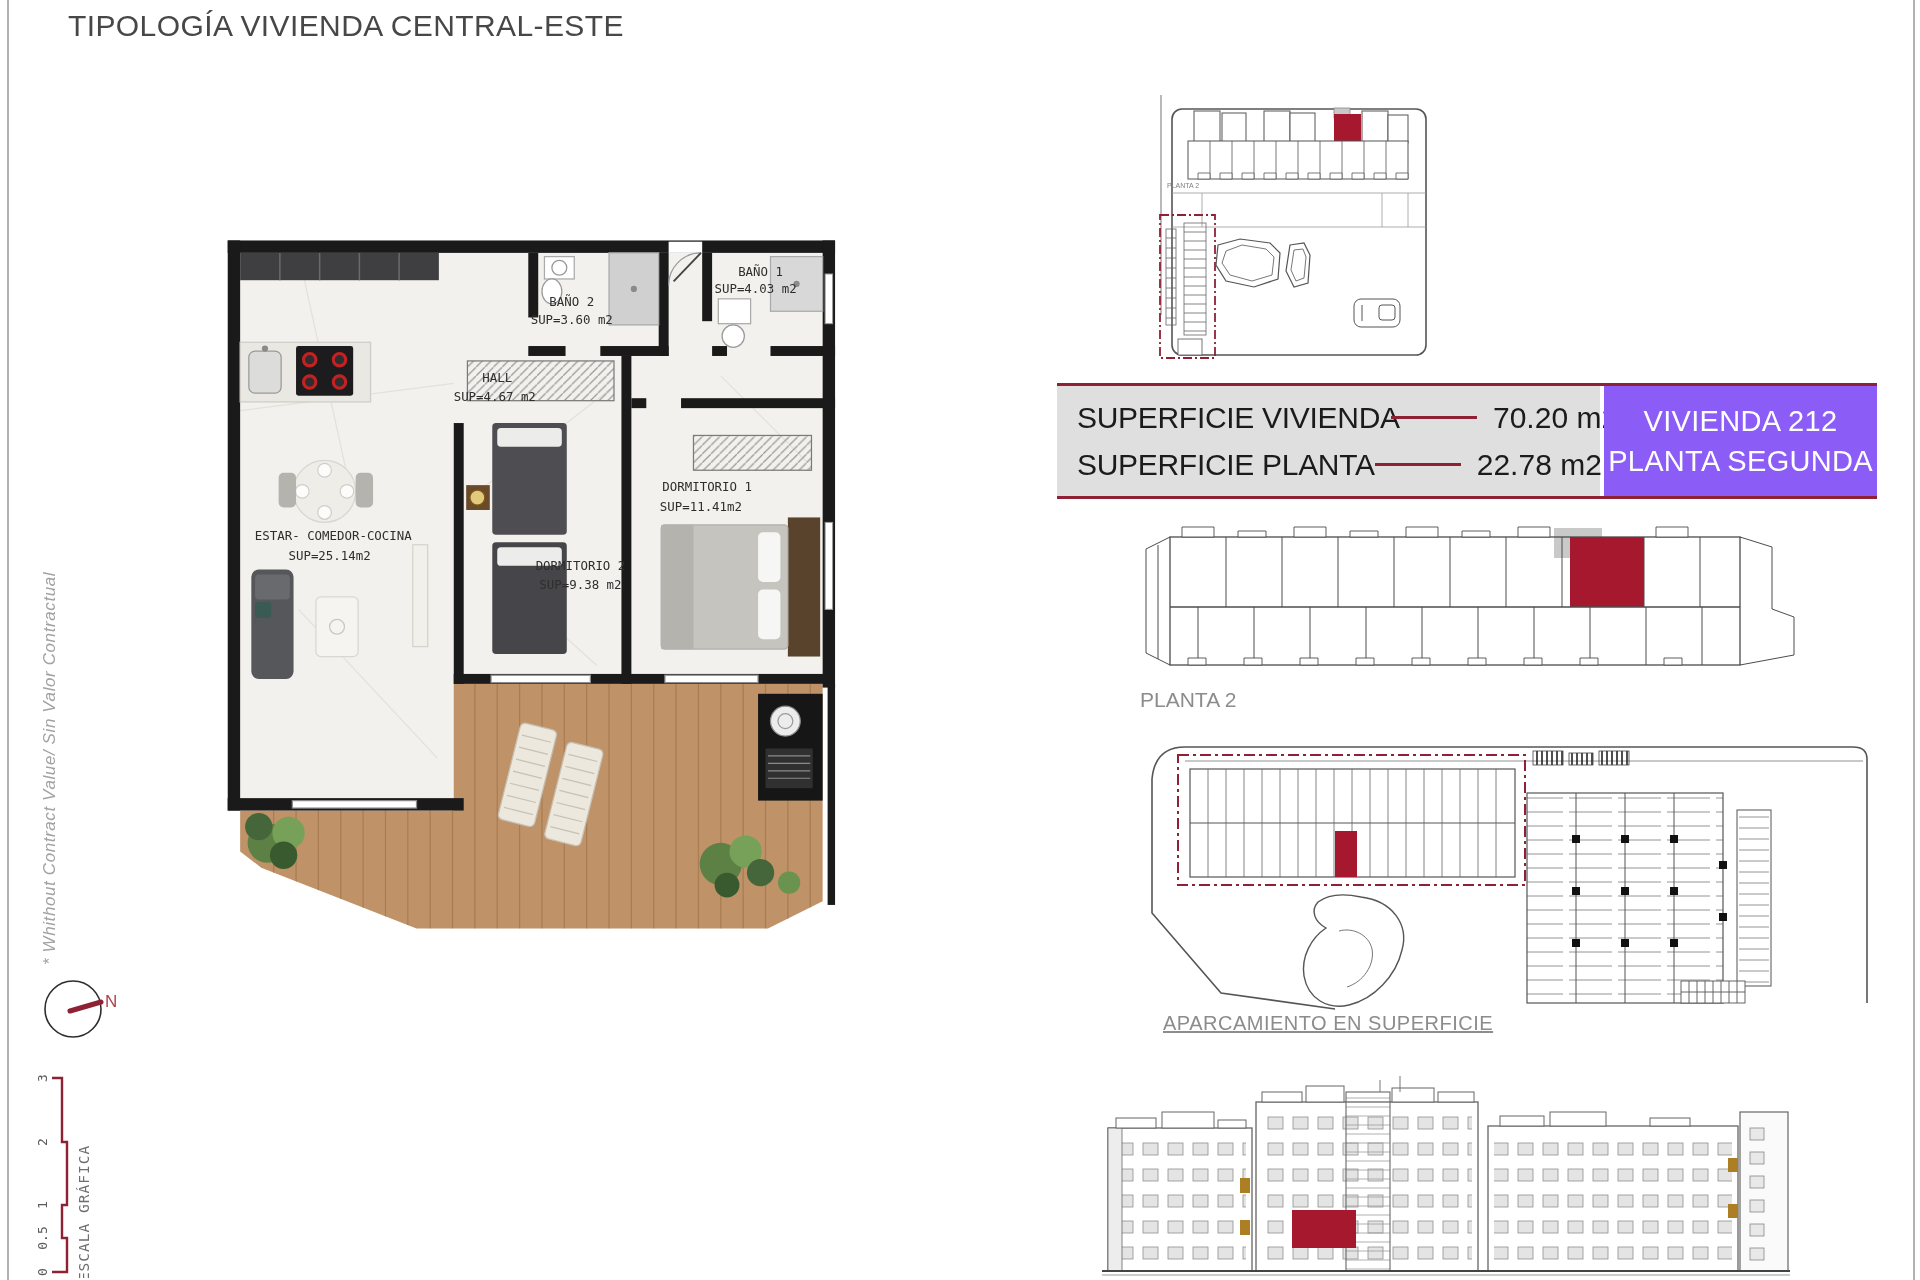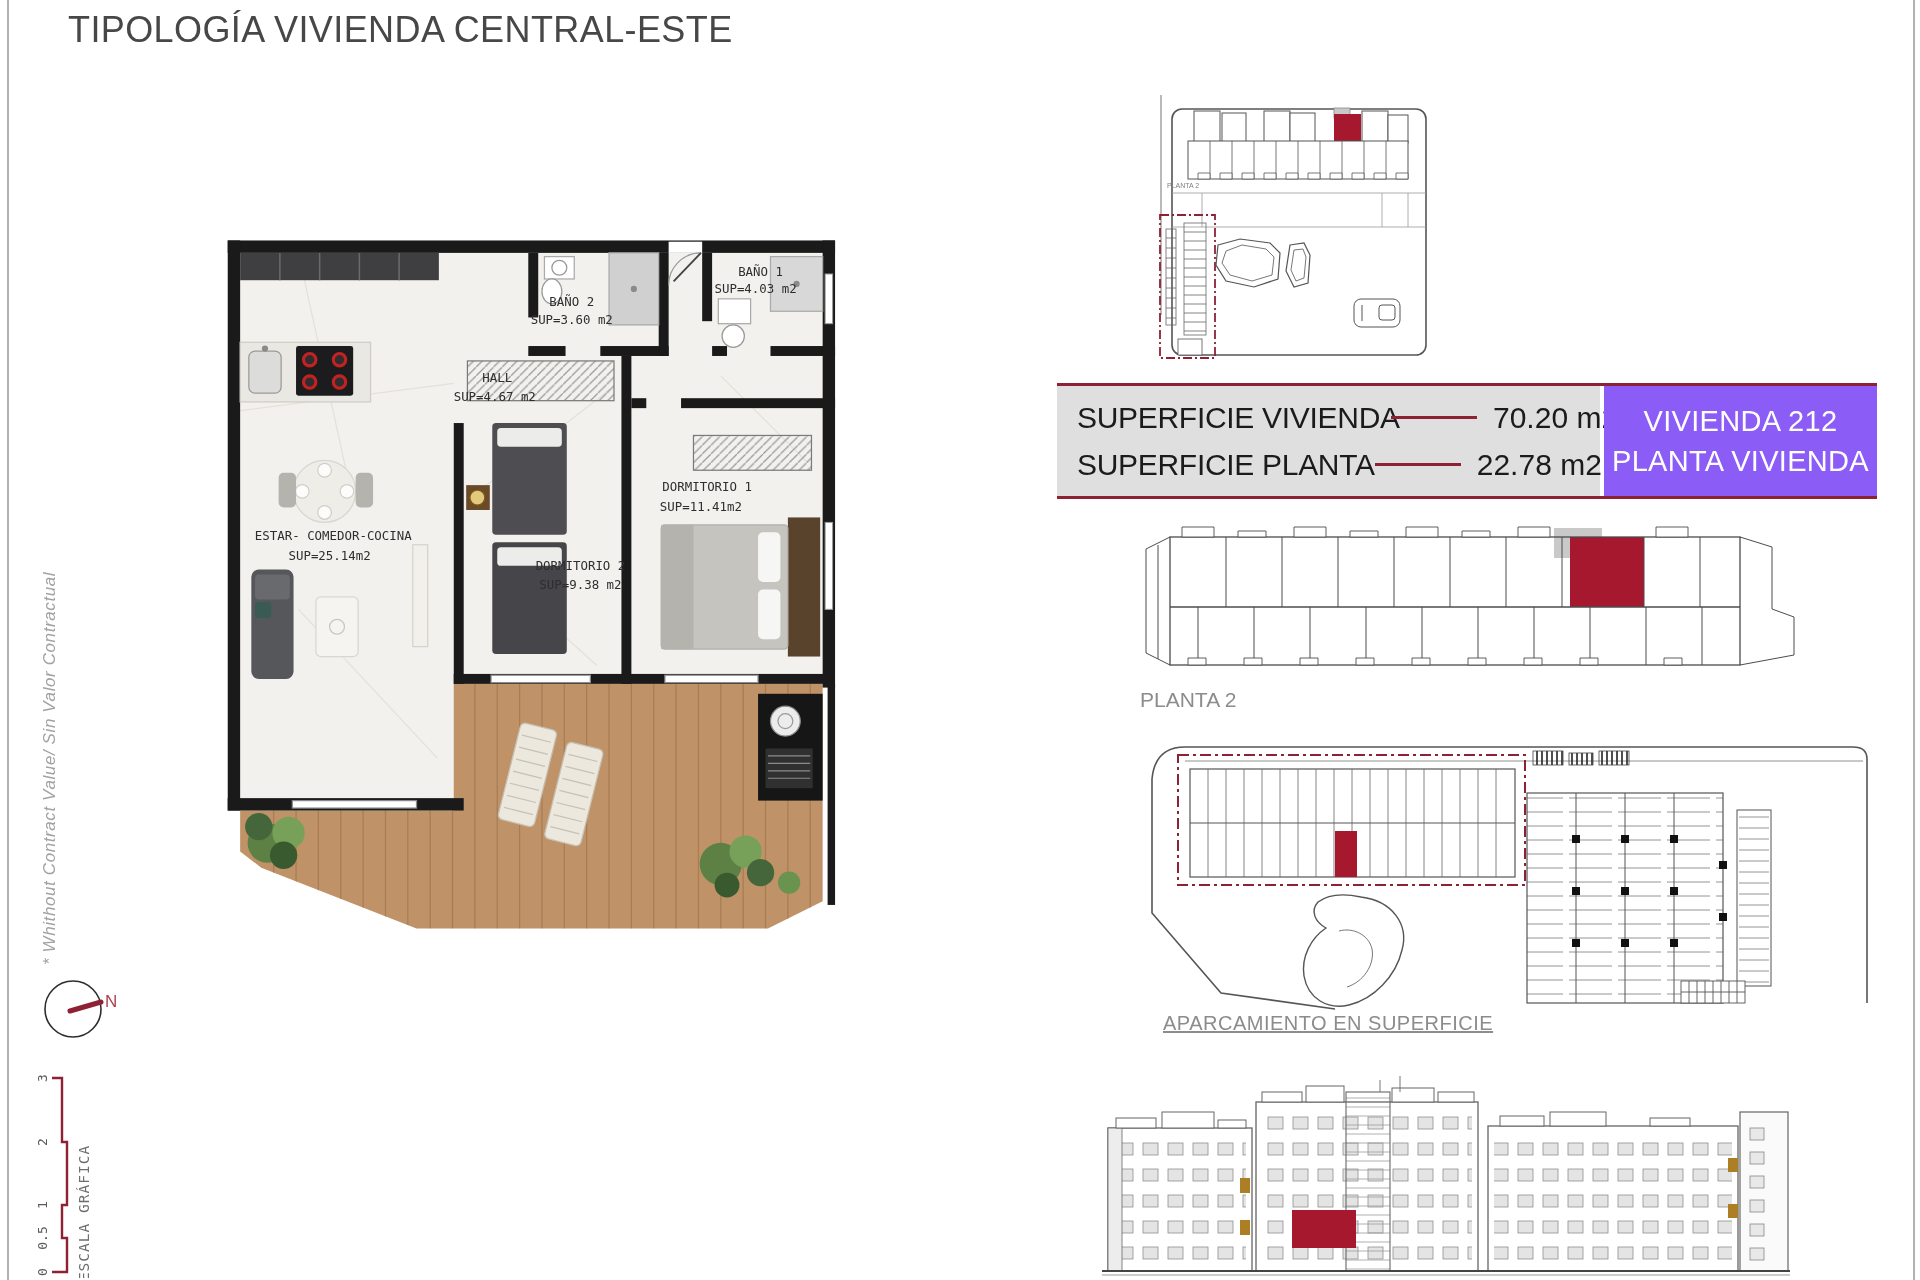--- a/index.html
+++ b/index.html
@@ -2,21 +2,21 @@
 <html><head>
 <meta charset="utf-8">
 <style>
   html,body{margin:0;padding:0;background:#ffffff;}
   .page{position:relative;width:1920px;height:1280px;background:#fff;overflow:hidden;
         font-family:"Liberation Sans",sans-serif;}
   .abs{position:absolute;}
   .edge{position:absolute;top:0;height:1280px;width:2px;background:#b2b2b2;}
   .edge-l{left:7px;}
   .edge-r{left:1913px;}
-  .title{position:absolute;left:68px;top:9px;font-size:36px;color:#474747;letter-spacing:.4px;white-space:nowrap;}
+  .title{position:absolute;left:68px;top:9px;font-size:30px;color:#474747;letter-spacing:.4px;white-space:nowrap;}
   .disclaimer{position:absolute;left:40px;top:965px;width:410px;transform:rotate(-90deg);
               transform-origin:0 0;font-style:italic;color:#a2a2a2;font-size:17px;letter-spacing:.6px;white-space:nowrap;}
   
   .summary{position:absolute;left:1057px;top:383px;width:820px;height:110px;display:flex;
            border-top:3px solid #8E2133;border-bottom:3px solid #8E2133;box-sizing:content-box;}
   .summary-left{background:#dfdfdf;width:543px;box-sizing:border-box;padding:8px 20px 8px 20px;
                 display:flex;flex-direction:column;justify-content:space-around;}
   .srow{display:flex;align-items:center;}
   .slabel{font-size:30px;color:#1b1b1b;width:314px;white-space:nowrap;letter-spacing:-.3px;}
   .sline{height:3px;background:#8E2133;width:86px;margin-right:16px;flex:none;}
@@ -255,21 +255,21 @@
         <span class="svalue">70.20 m2</span>
       </div>
       <div class="srow">
         <span class="slabel">SUPERFICIE PLANTA</span>
         <span class="sline"></span>
         <span class="svalue">22.78 m2</span>
       </div>
     </div>
     <div class="summary-right">
       <div>VIVIENDA 212</div>
-      <div>PLANTA VIVIENDA</div>
+      <div>PLANTA SEGUNDA</div>
     </div>
   </div>
 
   <svg class="abs" style="left:1130px;top:515px" width="680" height="170" viewBox="0 0 680 170">
     <rect x="424" y="13" width="48" height="30" fill="#c9c9c9"></rect>
     <rect x="440" y="22" width="74" height="70" fill="#A5182E"></rect>
     <g fill="none" stroke="#4c4c4c" stroke-width="1.3">
       <rect x="40" y="22" width="570" height="128" fill="none"></rect>
       <path d="M40,92 H610"></path>
       <path d="M96,22V92M152,22V92M208,22V92M264,22V92M320,22V92M376,22V92M432,22V92M514,22V92M570,22V92" stroke-width="1"></path>

